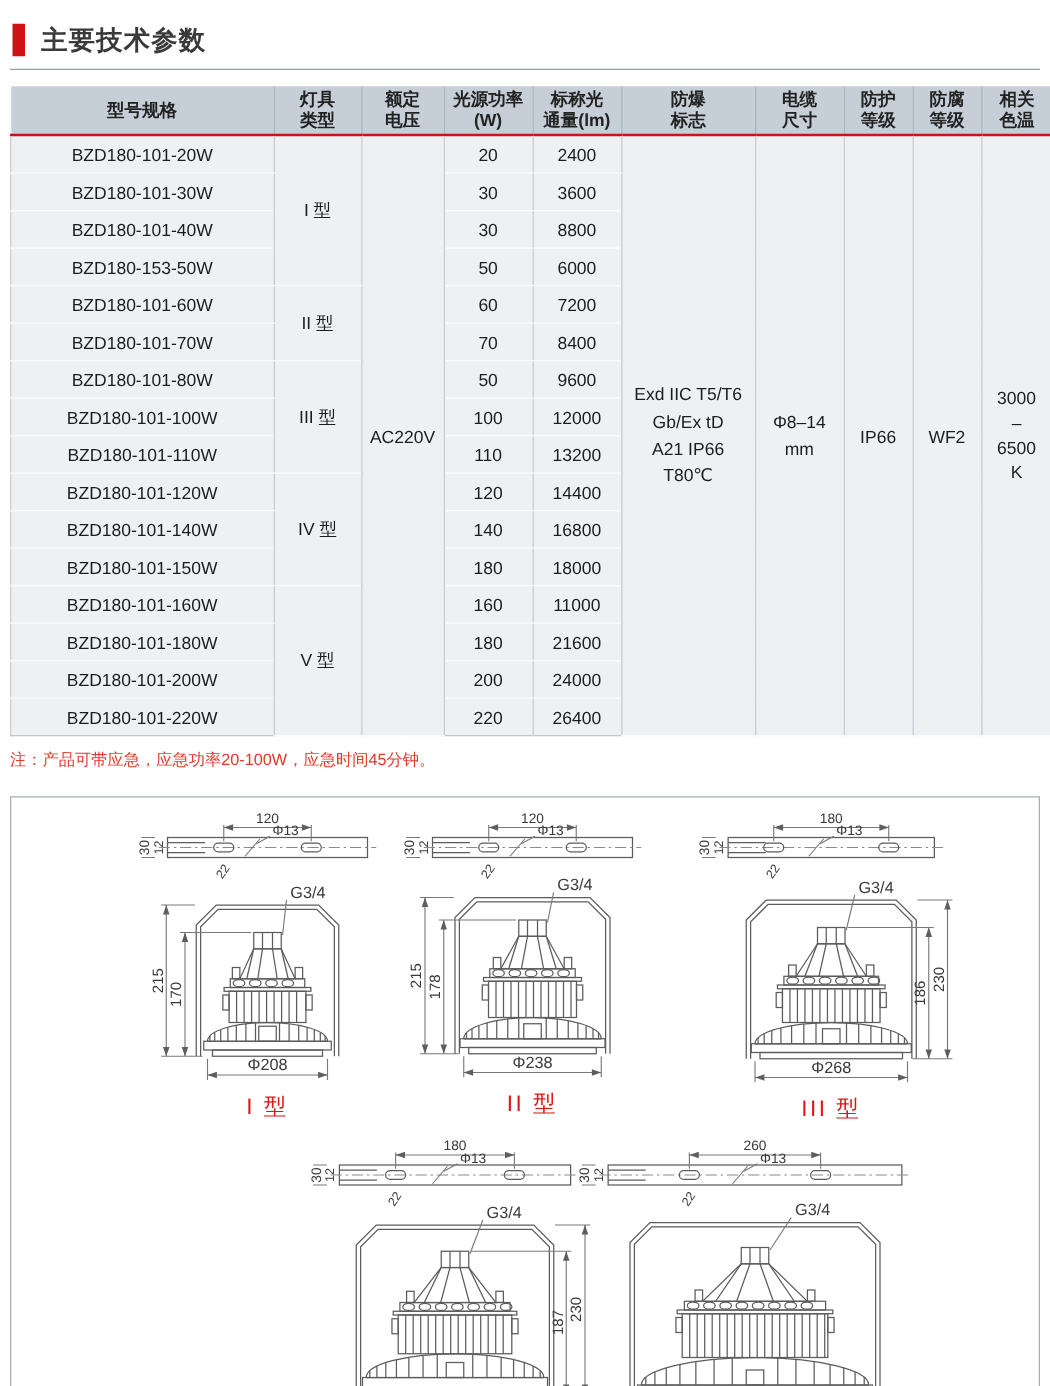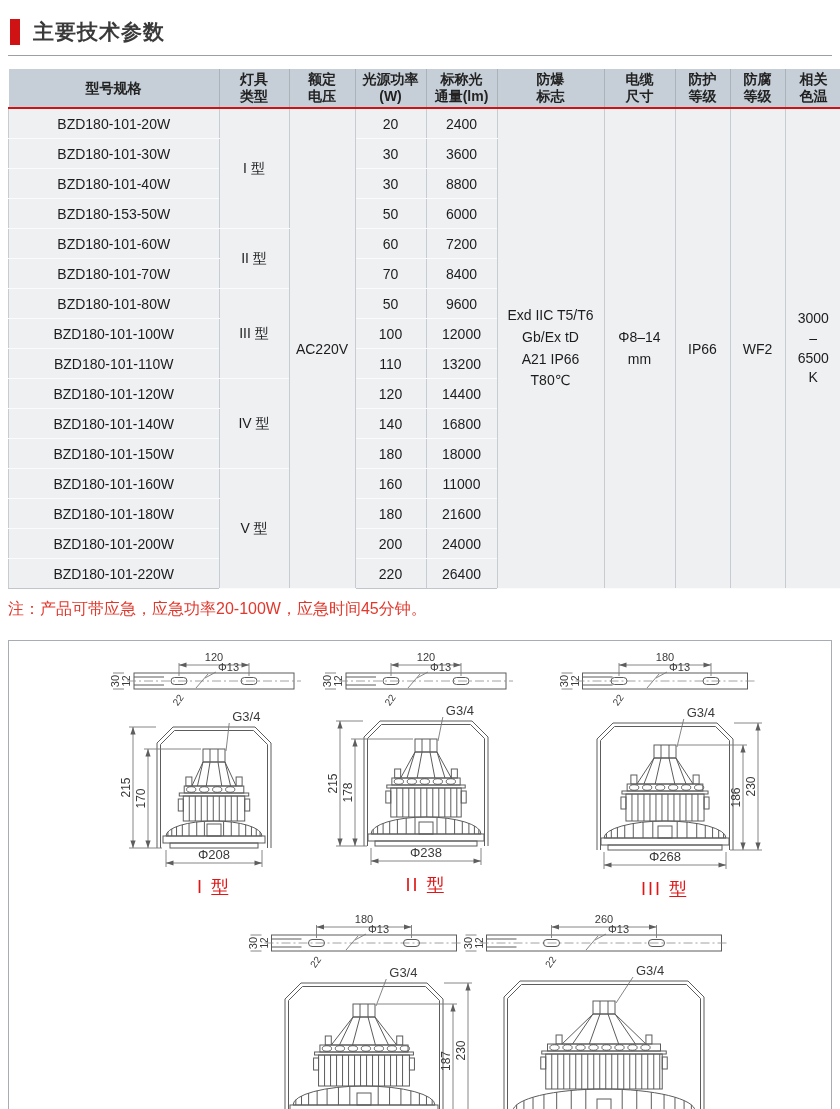--- a/index.html
+++ b/index.html
@@ -13,21 +13,21 @@
   .t2{margin-top:36px;}
   table.spec{border-collapse:collapse;table-layout:fixed;width:824px;margin:13px 0 0 8px;}
   table.spec th{background:#c6cfd7;font-size:14px;font-weight:bold;color:#222;height:38px;
       line-height:1.2;border-left:1px solid #aab3ba;border-bottom:2px solid #cf1315;padding:0;}
   table.spec th:first-child{border-left:none;}
   table.spec td{background:#eef0f2;text-align:center;vertical-align:middle;font-size:14px;color:#1c1c1c;
       height:21px;padding:4px;border:1px solid #c6ccd1;border-top-color:#fafbfc;border-bottom-color:#fafbfc;}
   table.spec tr:last-child td{border-bottom:1px solid #c0c6cb;}
   table.spec td.ml{line-height:1.55;}
   table.spec td.cct{line-height:1.4;}
-  .note{margin:10px 0 0 8px;font-size:16px;color:#e2372b;}
+  .note{margin:10px 0 0 8px;font-size:13px;color:#e2372b;}
   .diagram-box{position:relative;margin:20px 8px 0;width:822px;height:533px;
                border:1px solid #a7adb2;background:#fff;}
   .diag{position:absolute;text-align:center;}
   .dlabel{margin-top:4px;font-size:18px;color:#e01616;letter-spacing:2px;}
   svg line,svg rect,svg path,svg ellipse,svg polyline{stroke:#5c5c5c;fill:none;stroke-width:1;}
   svg .dim{stroke:#787878;stroke-width:0.9;}
   svg .cl{stroke:#8a8a8a;stroke-width:0.8;stroke-dasharray:9 3 2 3;}
   svg polygon.ah{fill:#5e5e5e;stroke:none;}
   svg text{fill:#3a3a3a;stroke:none;font-family:"Liberation Sans","DejaVu Sans",sans-serif;}
 </style>

